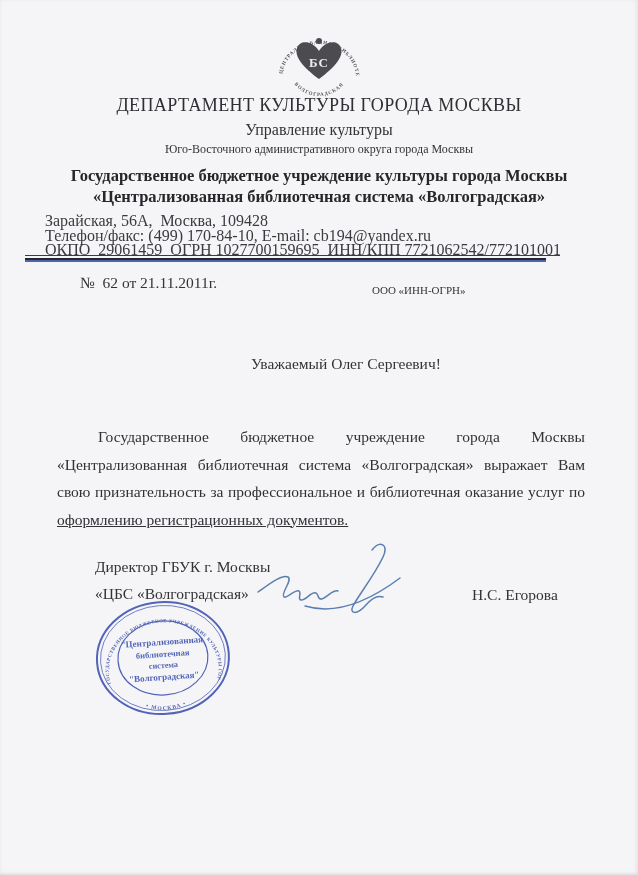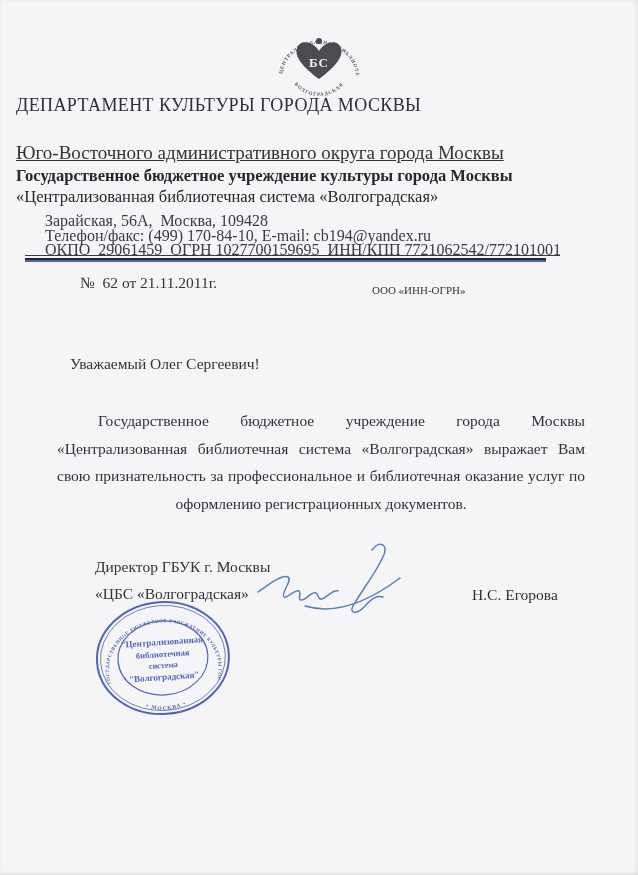--- a/index.html
+++ b/index.html
@@ -6,45 +6,45 @@
   .page{
     position:relative;
     width:638px;height:875px;
     background:#f5f5f7;
     font-family:"Liberation Serif","DejaVu Serif",serif;
     color:#333336;
     overflow:hidden;
     box-shadow:inset -2px 0 4px rgba(0,0,0,.05), inset 0 -2px 3px rgba(0,0,0,.06);
   }
   .abs{position:absolute;}
-  .centered{left:16px;right:0;}
+  .centered{left:0;right:0;text-align:center;}
   .pre{white-space:pre-wrap;}
 
   .emblem-svg{left:269px;top:20px;}
 
   .dept{top:95px;font-size:18px;color:#2e2e33;letter-spacing:.4px;}
   .division{top:121px;font-size:16px;}
-  .district{top:142px;font-size:19px;text-decoration:underline;}
+  .district{top:142px;font-size:12px;}
   .org1{top:166px;font-size:16.5px;font-weight:bold;color:#27272b;}
-  .org2{top:187px;font-size:16.5px;font-weight:normal;color:#27272b;}
+  .org2{top:187px;font-size:16.5px;font-weight:bold;color:#27272b;}
 
   .contacts{left:45px;top:214px;font-size:16px;line-height:14.5px;color:#3a3a40;}
   .thin-rule{left:25px;top:255px;width:535px;height:1px;background:#3b3b42;}
   .thick-rule{left:25px;top:258px;width:521px;height:4px;
     background:linear-gradient(to bottom,#26262c 0 45%,#3d3d46 45% 55%,#4a66ad 55% 100%);}
 
   .ref-number{left:80px;top:274px;font-size:15.5px;}
   .ref-recipient{left:372px;top:274px;font-size:11px;margin-top:10px;}
 
   .salutation{top:355px;font-size:15.5px;padding-left:54px;}
 
-  .body-block{left:57px;top:407px;width:528px;font-size:15.5px;line-height:27.5px;color:#313136;}
+  .body-block{left:57px;top:423px;width:528px;font-size:15.5px;line-height:27.5px;color:#313136;}
   .jline{text-align:justify;text-align-last:justify;}
   .jline.indent{padding-left:41px;}
-  .lline{text-align:center;}
+  .lline{text-align:left;text-decoration:underline;}
 
   .sig-title1{left:95px;top:558px;font-size:15.5px;}
   .sig-title2{left:95px;top:585px;font-size:15.5px;}
   .sig-name{left:440px;top:586px;font-size:15.5px;margin-left:32px;}
 
   .signature-svg{left:250px;top:540px;}
   .stamp-svg{left:90px;top:598px;transform:rotate(-4deg);opacity:.92;}
 </style>
 </head>
 <body>
@@ -61,20 +61,21 @@
     </text>
     <text font-size="5" letter-spacing="0.9" fill="#55555c" text-anchor="middle" font-family="Liberation Serif, serif" font-weight="bold">
       <textPath href="#embBottom" startOffset="50%">ВОЛГОГРАДСКАЯ</textPath>
     </text>
     <circle cx="50" cy="21" r="3" fill="#4b4b50"></circle>
     <path d="M50,31 C44,21 31,19 28,28 C25,37 35,48 50,59 C65,48 75,37 72,28 C69,19 56,21 50,31 Z" fill="#4b4b50"></path>
     <text x="50" y="47" text-anchor="middle" font-size="13" font-weight="bold" letter-spacing="1" fill="#ececf0" font-family="Liberation Serif, serif">БС</text>
   </svg>
 
   <div class="abs centered dept">ДЕПАРТАМЕНТ КУЛЬТУРЫ ГОРОДА МОСКВЫ</div>
+  <div class="abs centered division">Управление культуры</div>
   <div class="abs centered district">Юго-Восточного административного округа города Москвы</div>
   <div class="abs centered org1">Государственное бюджетное учреждение культуры города Москвы</div>
   <div class="abs centered org2">«Централизованная библиотечная система «Волгоградская»</div>
 
   <div class="abs contacts">
     <div class="pre">Зарайская, 56А,  Москва, 109428</div>
     <div class="pre">Телефон/факс: (499) 170-84-10, E-mail: cb194@yandex.ru</div>
     <div class="pre">ОКПО  29061459  ОГРН 1027700159695  ИНН/КПП 7721062542/772101001</div>
   </div>
   <div class="abs thin-rule"></div>

